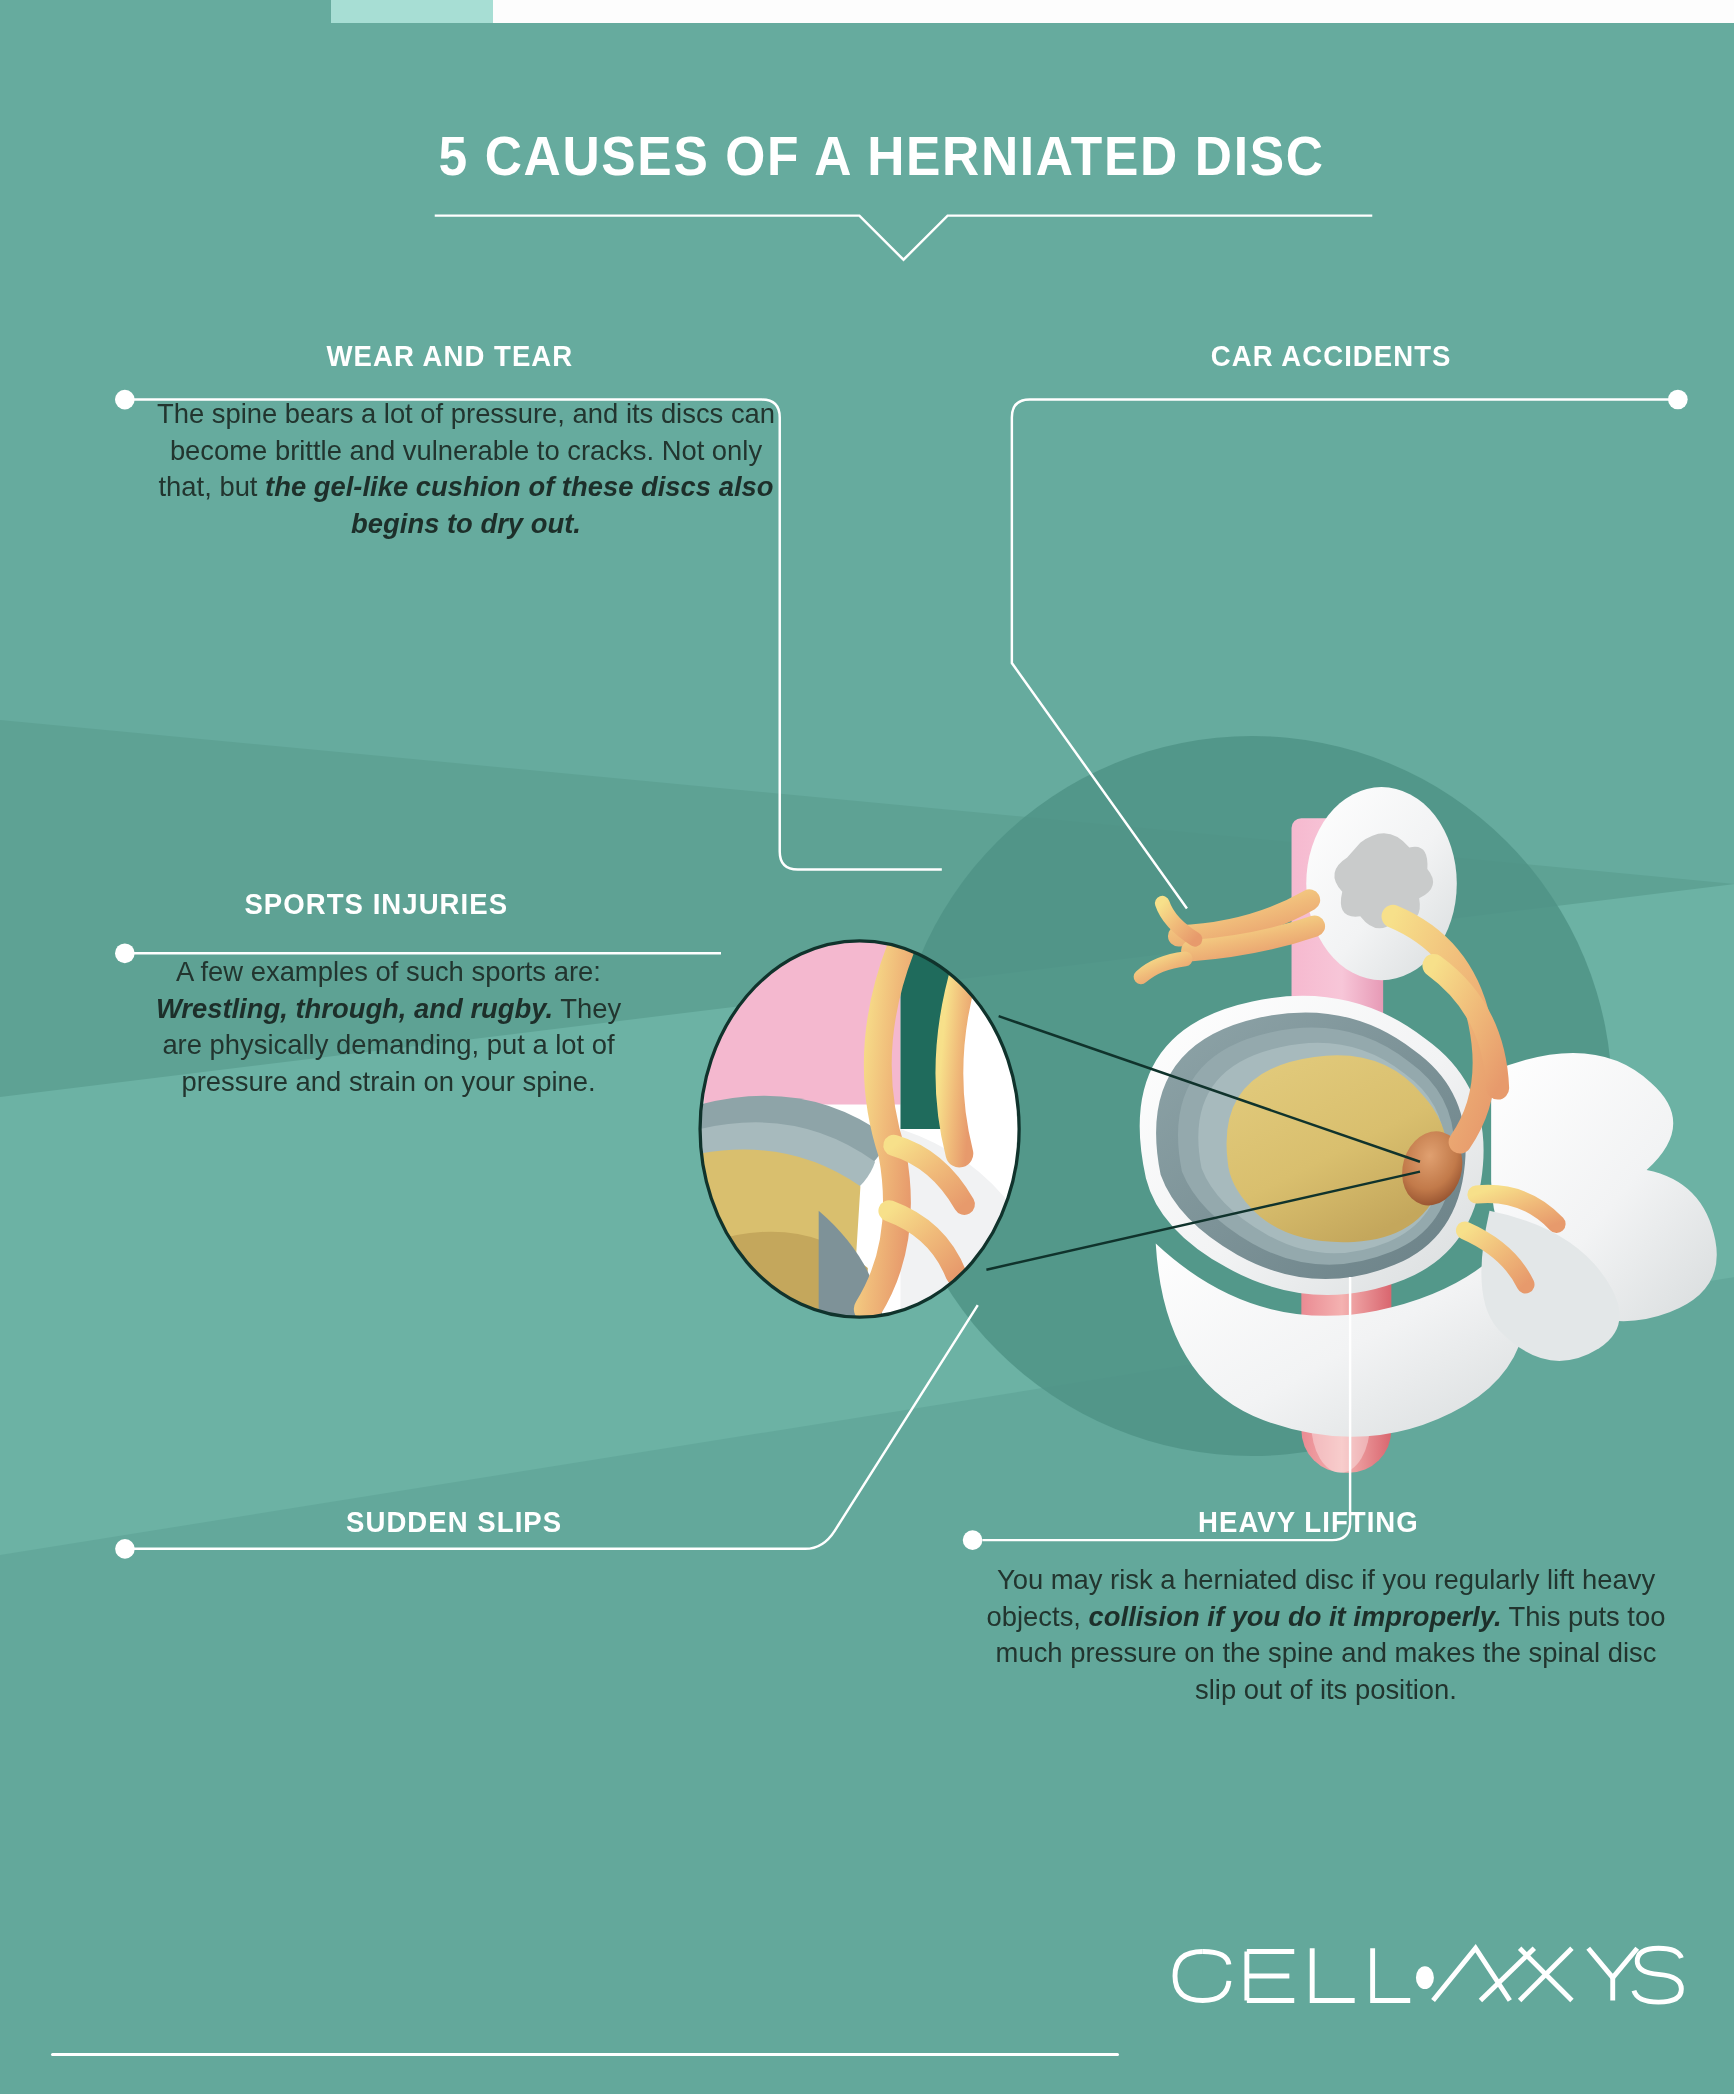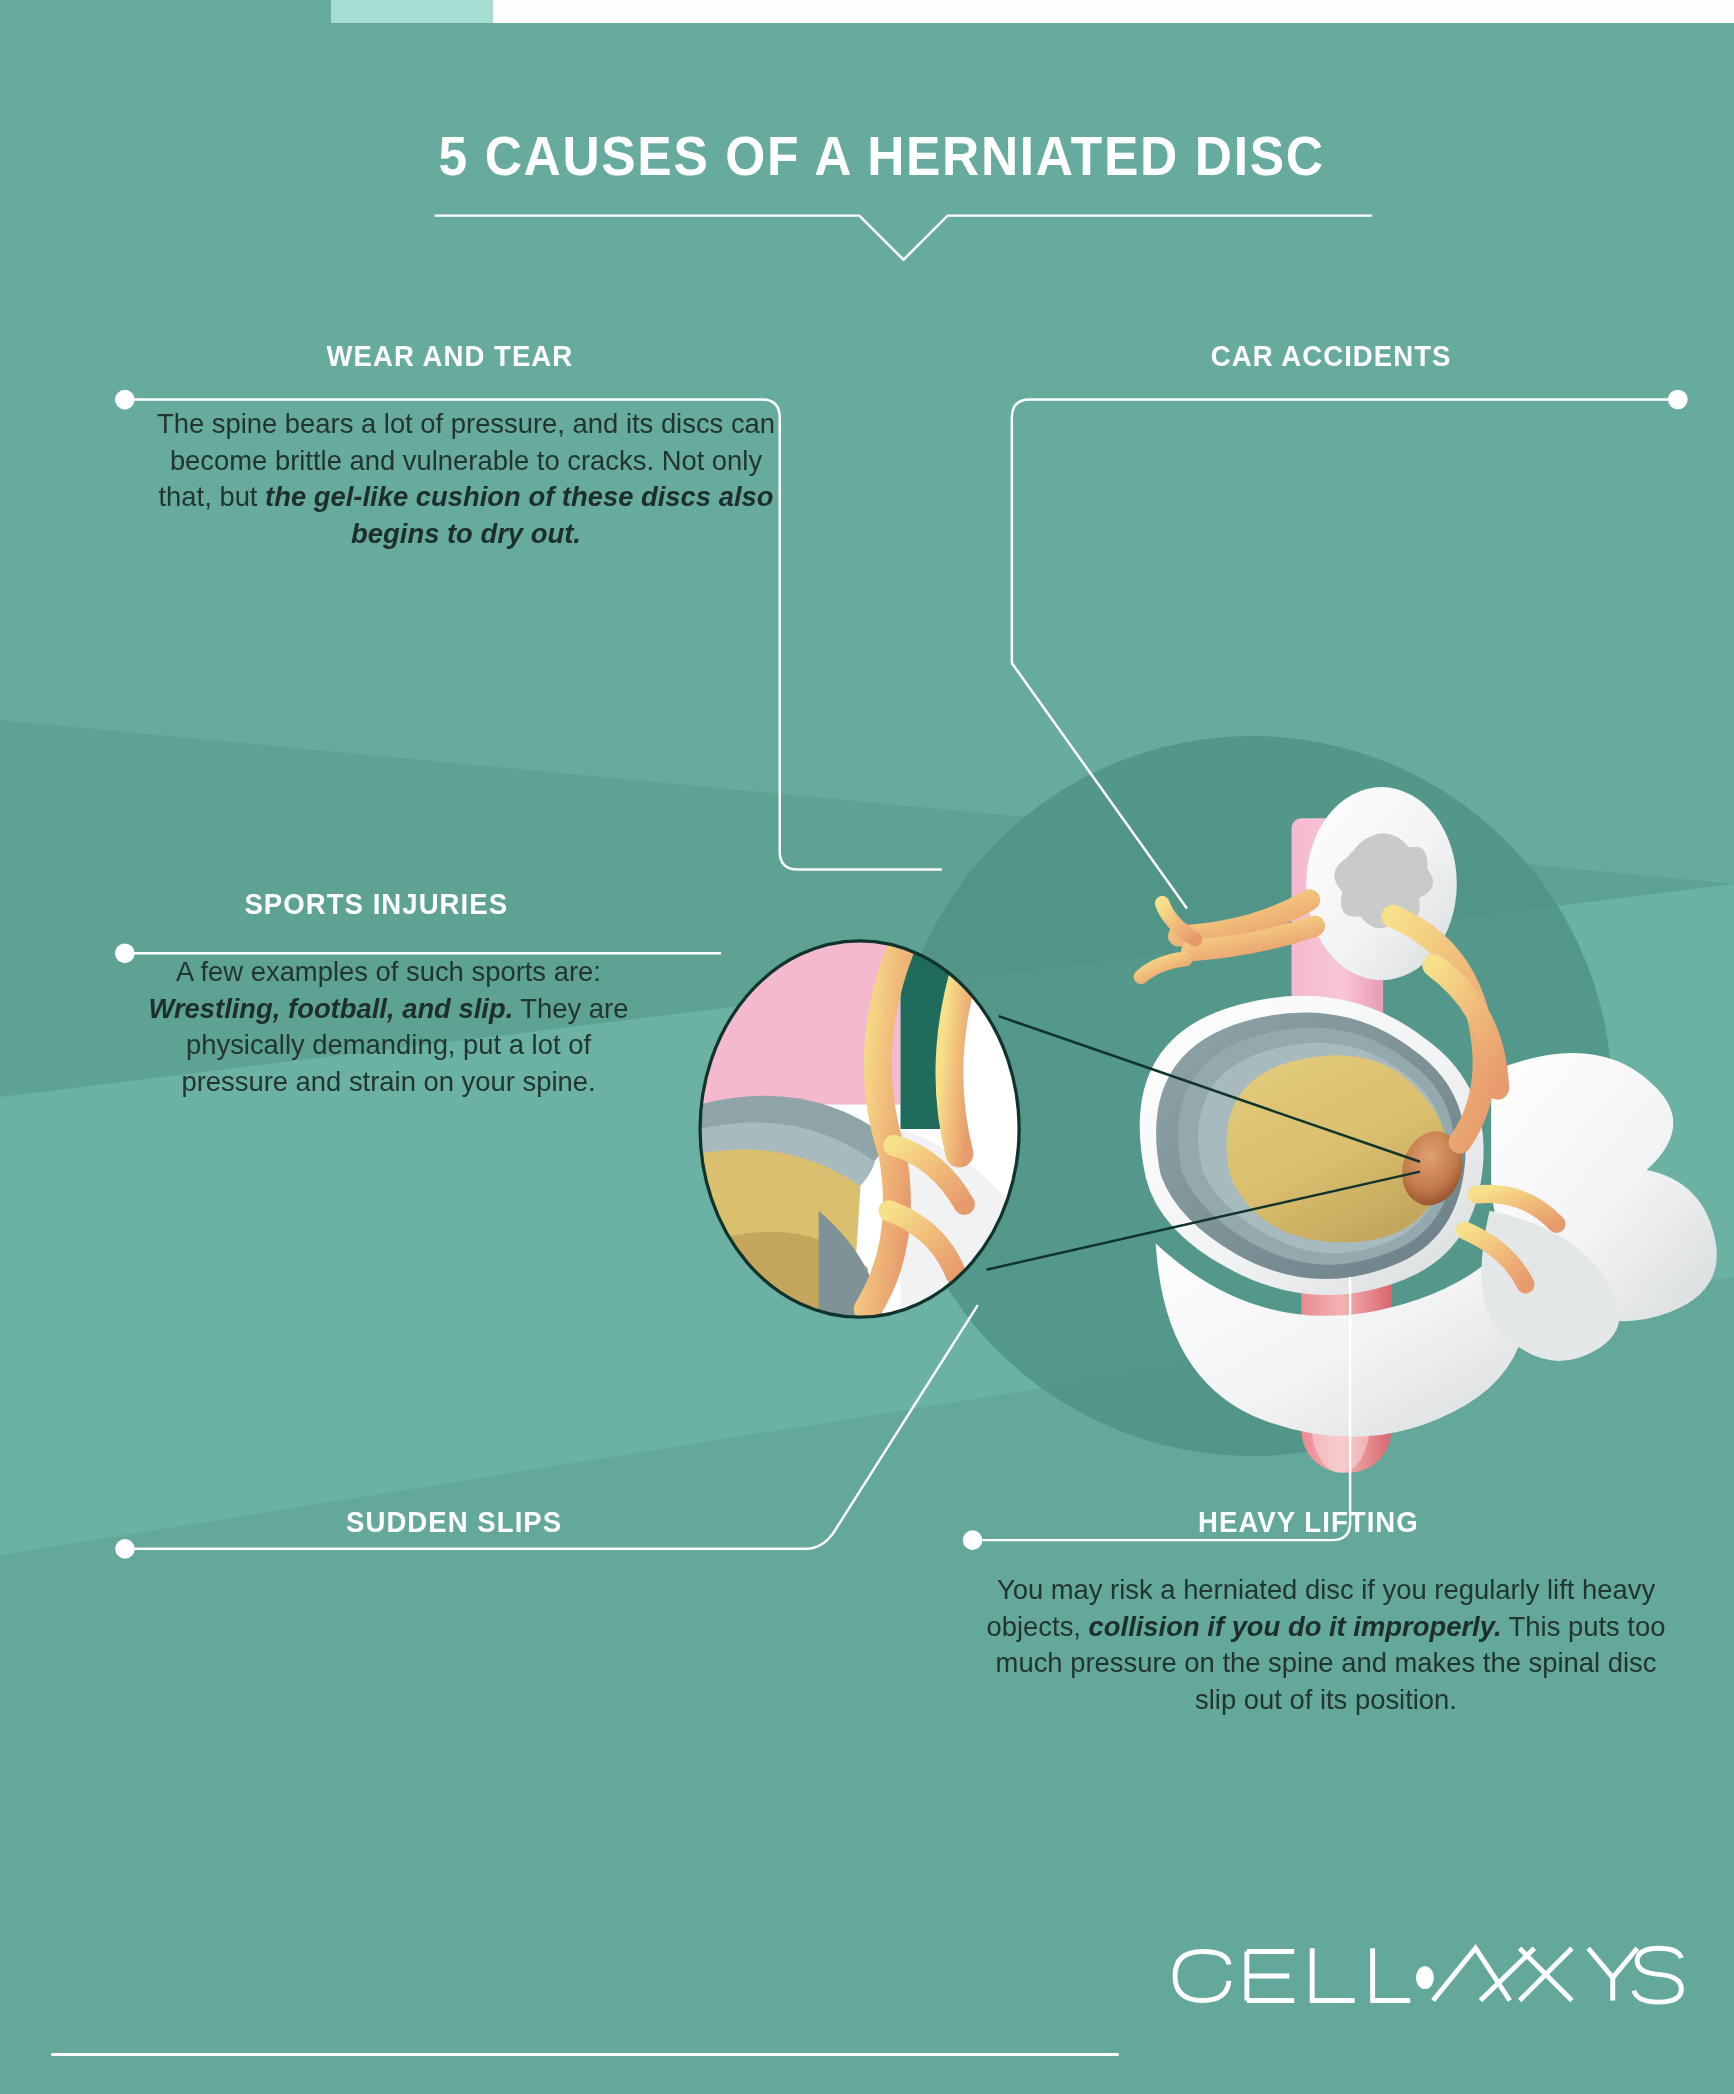--- a/index.html
+++ b/index.html
@@ -52,21 +52,21 @@
   .conn{position:absolute;z-index:7;pointer-events:none;}
   .conn svg{display:block;overflow:visible;}
 
   
   #sec-wear   {left:143px; top:340px;  width:646px;}
   #sec-car    {left:1020px;top:340px;  width:655px;}
   #sec-sports {left:143px; top:888px; width:491px;}
   #sec-slips  {left:143px; top:1506px; width:655px;}
   #sec-heavy  {left:974px;top:1506px; width:704px;}
 
-  #sec-wear p, #sec-car p, #sec-slips p, #sec-heavy p{margin-top:33px;}
+  #sec-wear p, #sec-car p, #sec-slips p, #sec-heavy p{margin-top:23px;}
   #sec-sports p{margin-top:33px;}
 
   
   .illus{position:absolute;left:655px;top:720px;width:1080px;height:769px;z-index:5;}
   .illus svg{display:block;}
 
   
   .logo{position:absolute;right:45px;bottom:70px;z-index:10;}
   .logo svg{display:block;}
   .footer-rule{position:absolute;left:51px;bottom:39px;width:1068px;height:3.3px;
@@ -264,21 +264,21 @@
   <h3>WEAR AND TEAR</h3>
   <p>The spine bears a lot of pressure, and its discs can become brittle and vulnerable to cracks. Not only that, but <b>the gel-like cushion of these discs also begins to dry out.</b></p>
 </div>
 
 <div class="sect" id="sec-car">
   <h3>CAR ACCIDENTS</h3>
 </div>
 
 <div class="sect" id="sec-sports">
   <h3>SPORTS INJURIES</h3>
-  <p>A few examples of such sports are: <b>Wrestling, football, and slip.</b> They are physically demanding, put a lot of pressure and strain on your spine.</p>
+  <p>A few examples of such sports are: <b>Wrestling, through, and rugby.</b> They are physically demanding, put a lot of pressure and strain on your spine.</p>
 </div>
 
 <div class="sect" id="sec-slips">
   <h3>SUDDEN SLIPS</h3>
 </div>
 
 <div class="sect" id="sec-heavy">
   <h3>HEAVY LIFTING</h3>
   <p>You may risk a herniated disc if you regularly lift heavy objects, <b>collision if you do it improperly.</b> This puts too much pressure on the spine and makes the spinal disc slip out of its position.</p>
 </div>

